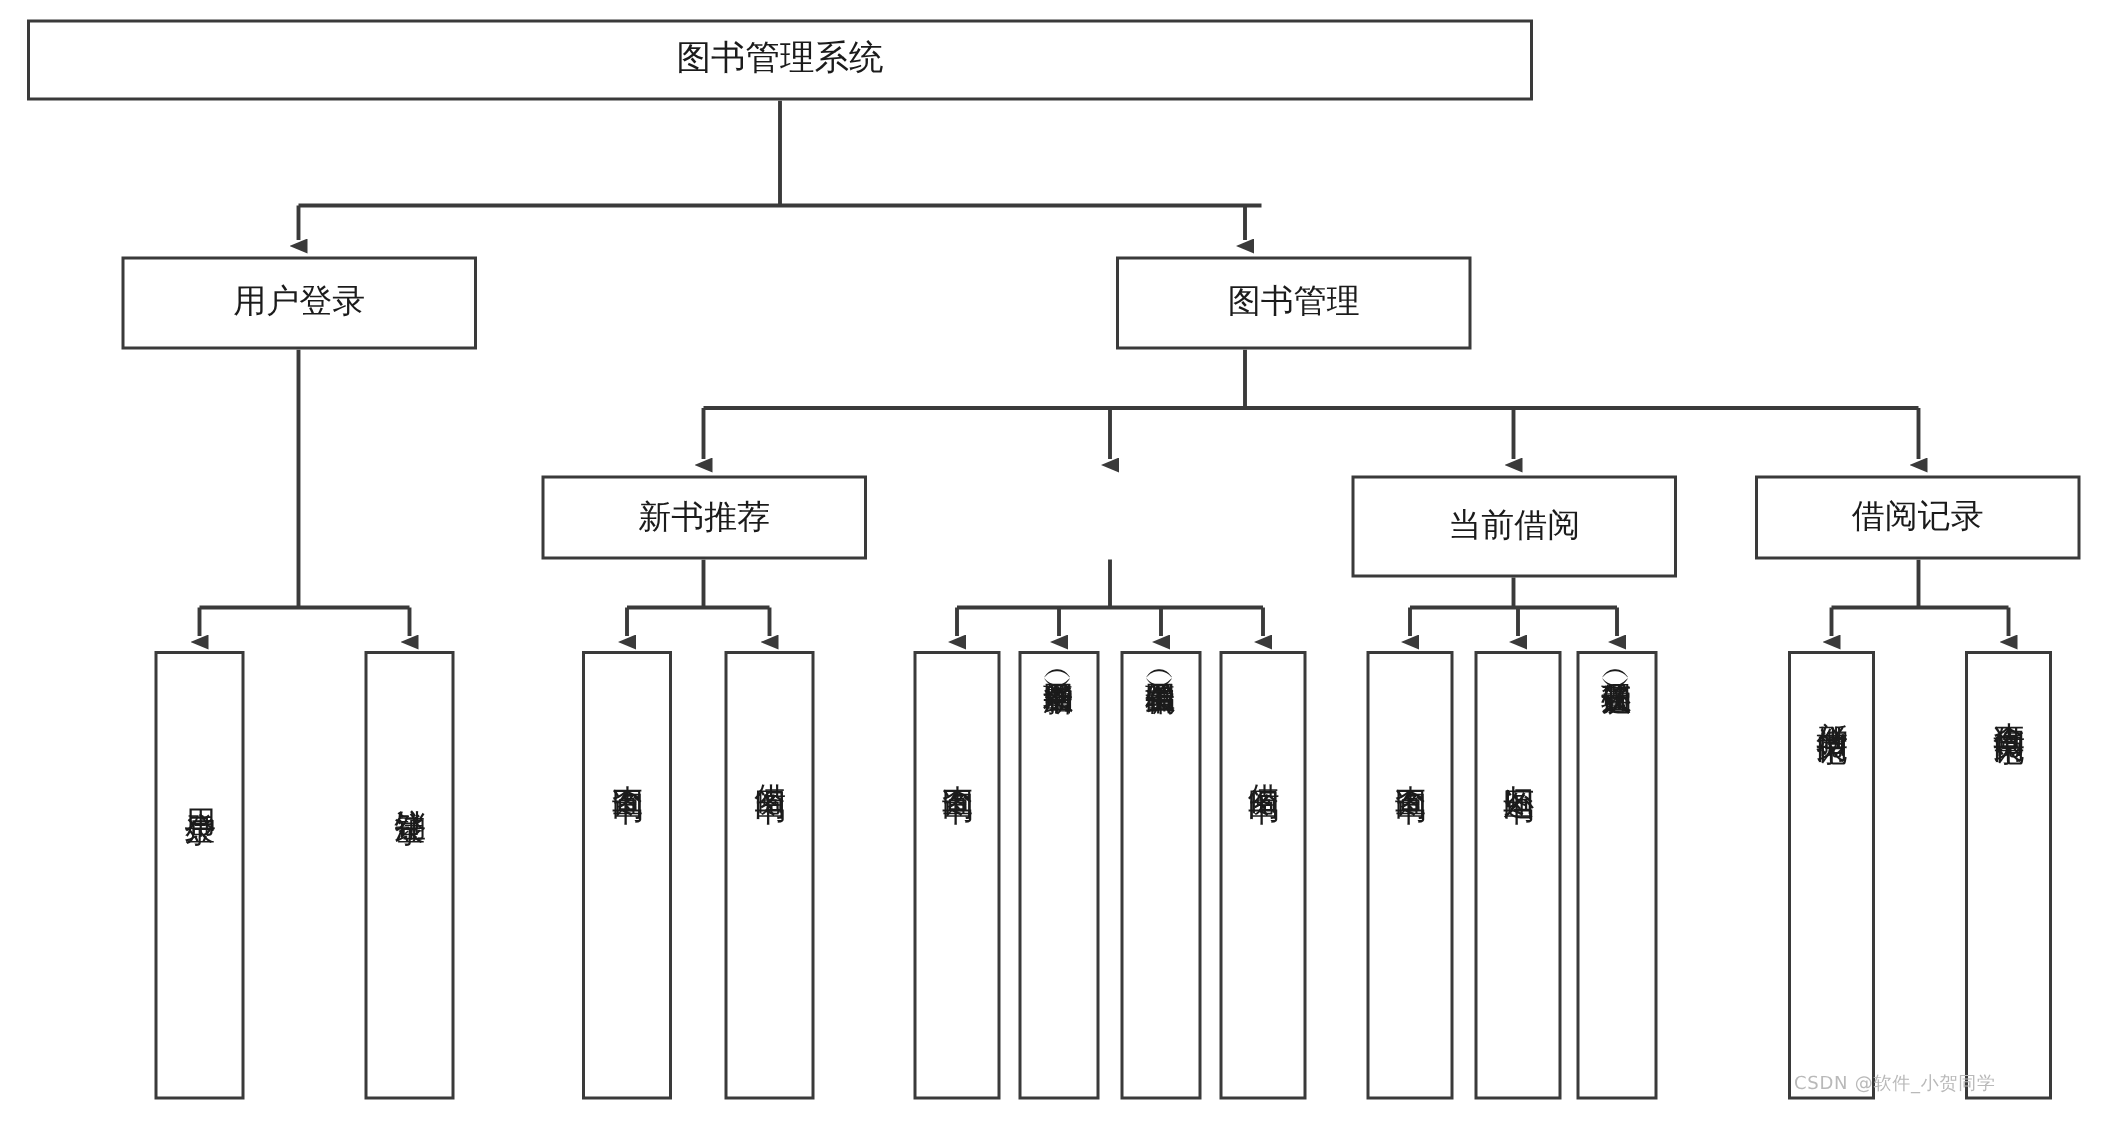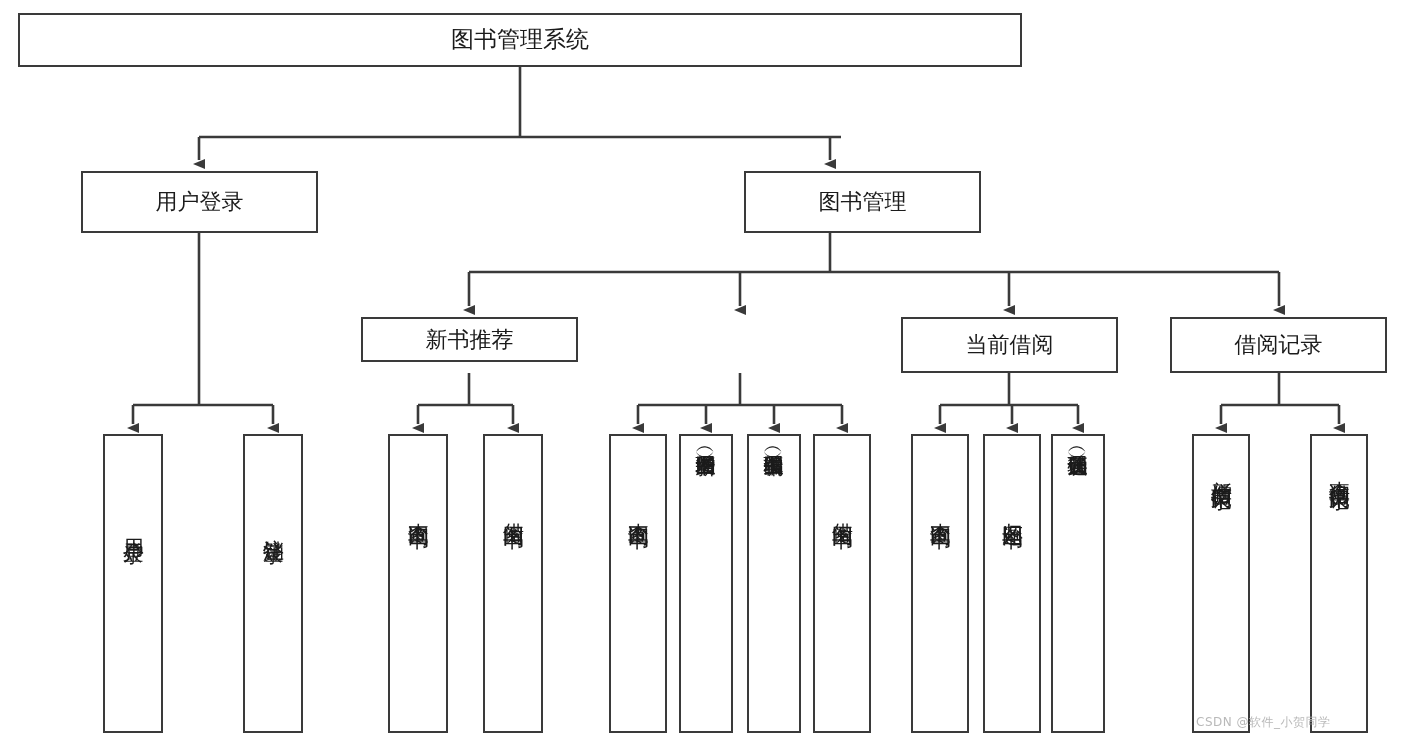--- a/index.html
+++ b/index.html
@@ -133,24 +133,24 @@
     <span class="label">图书管理系统</span>
   </div>
 
   <div class="node horiz" style="left:81px; top:171px; width:237px; height:62px;">
     <span class="label">用户登录</span>
   </div>
   <div class="node horiz" style="left:712px; top:171px; width:237px; height:62px;margin-left:32px;">
     <span class="label">图书管理</span>
   </div>
 
-  <div class="node horiz" style="left:361px; top:317px; width:217px; height:45px;font-family:Liberation Serif, serif;">
+  <div class="node horiz" style="left:361px; top:317px; width:217px; height:56px;font-family:Liberation Serif, serif;">
     <span class="label">新书推荐</span>
   </div>
-  <div class="node horiz" style="left:901px; top:317px; width:217px; height:56px;">
+  <div class="node horiz" style="left:901px; top:317px; width:217px; height:68px;">
     <span class="label">当前借阅</span>
   </div>
   <div class="node horiz" style="left:1170px; top:317px; width:217px; height:56px;">
     <span class="label">借阅记录</span>
   </div>
 
   <div class="node vert" style="left:103px; top:434px; width:60px; height:299px; padding-top:86px;">
     <span class="label">用户登录</span>
   </div>
   <div class="node vert" style="left:243px; top:434px; width:60px; height:299px; padding-top:86px;">

